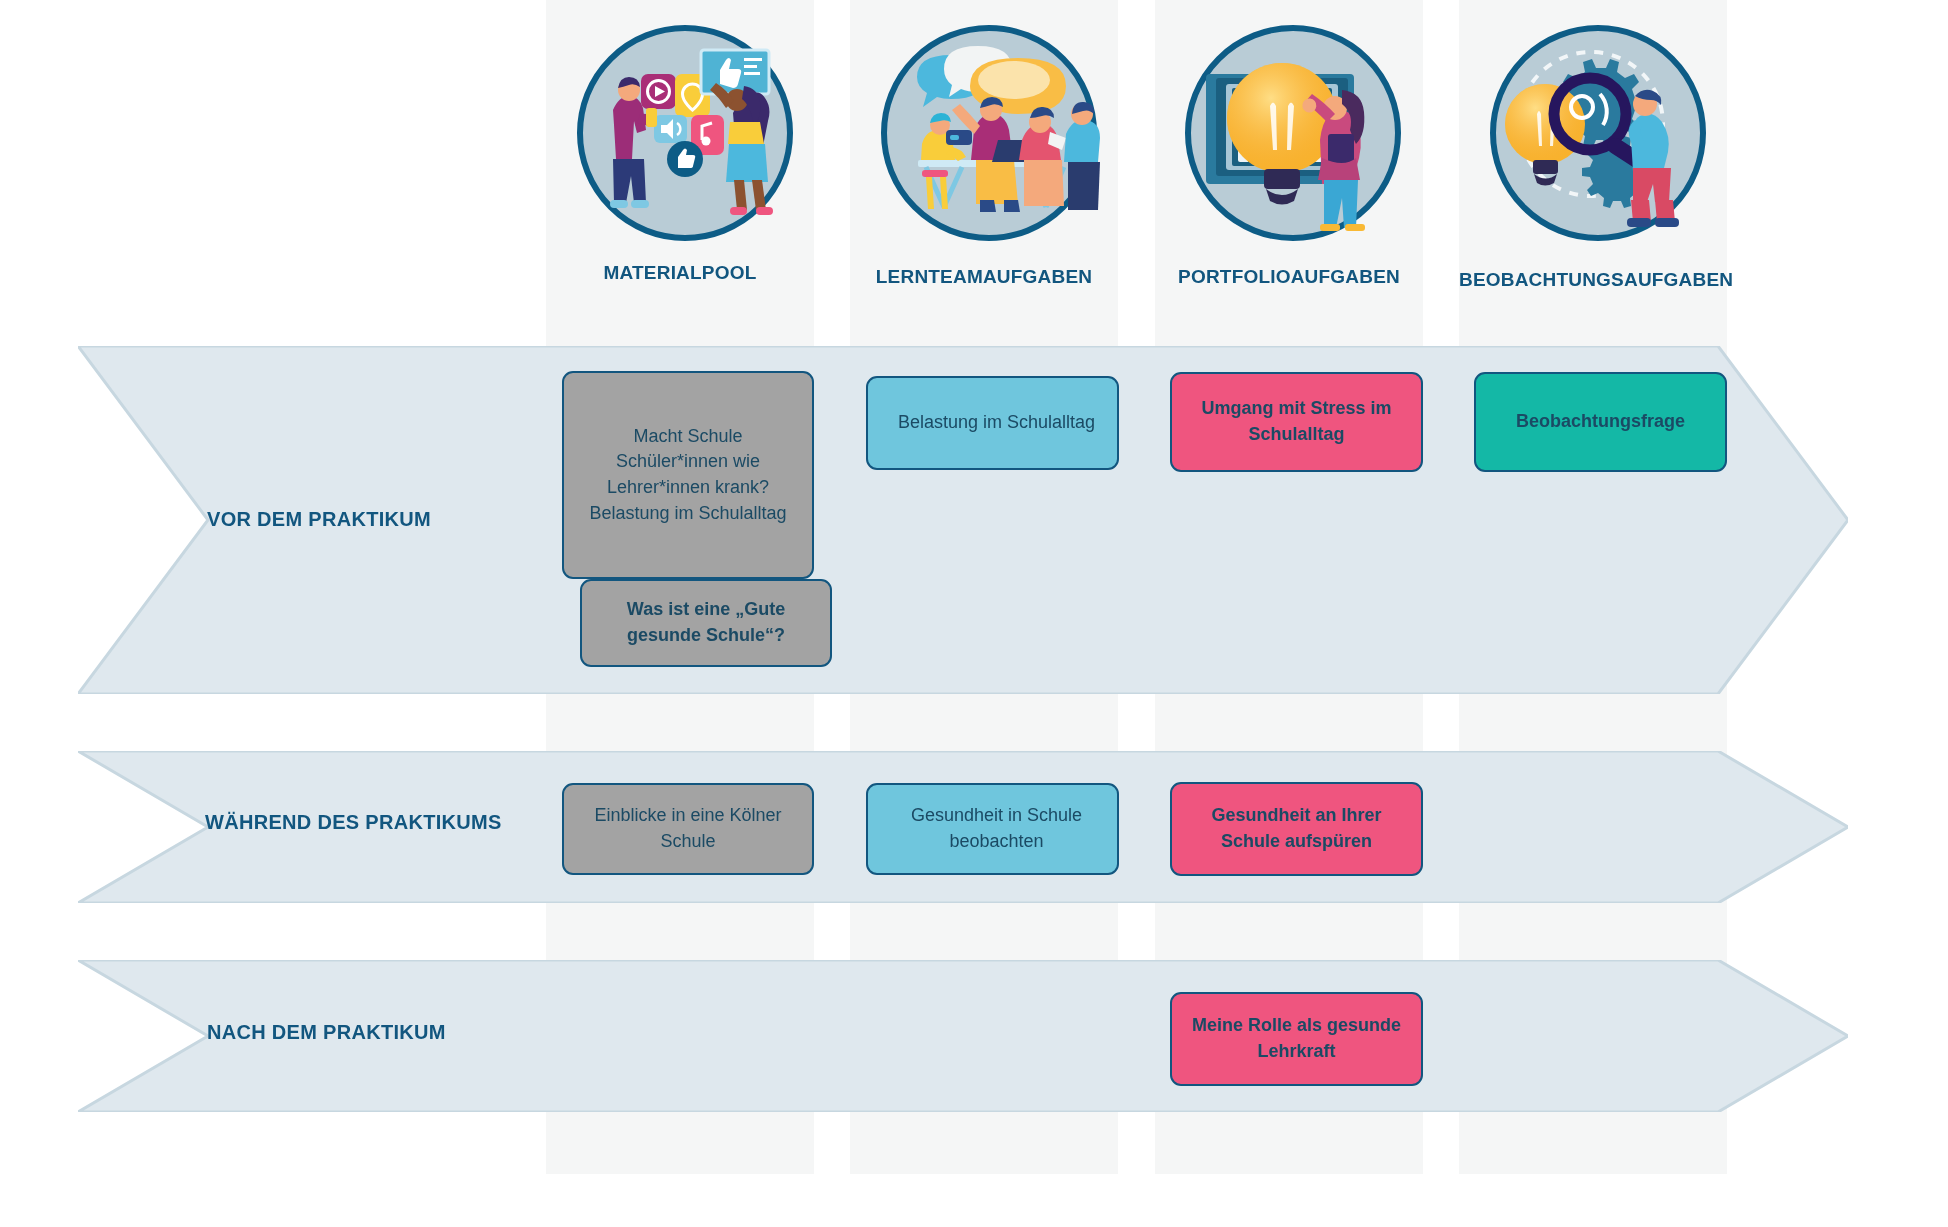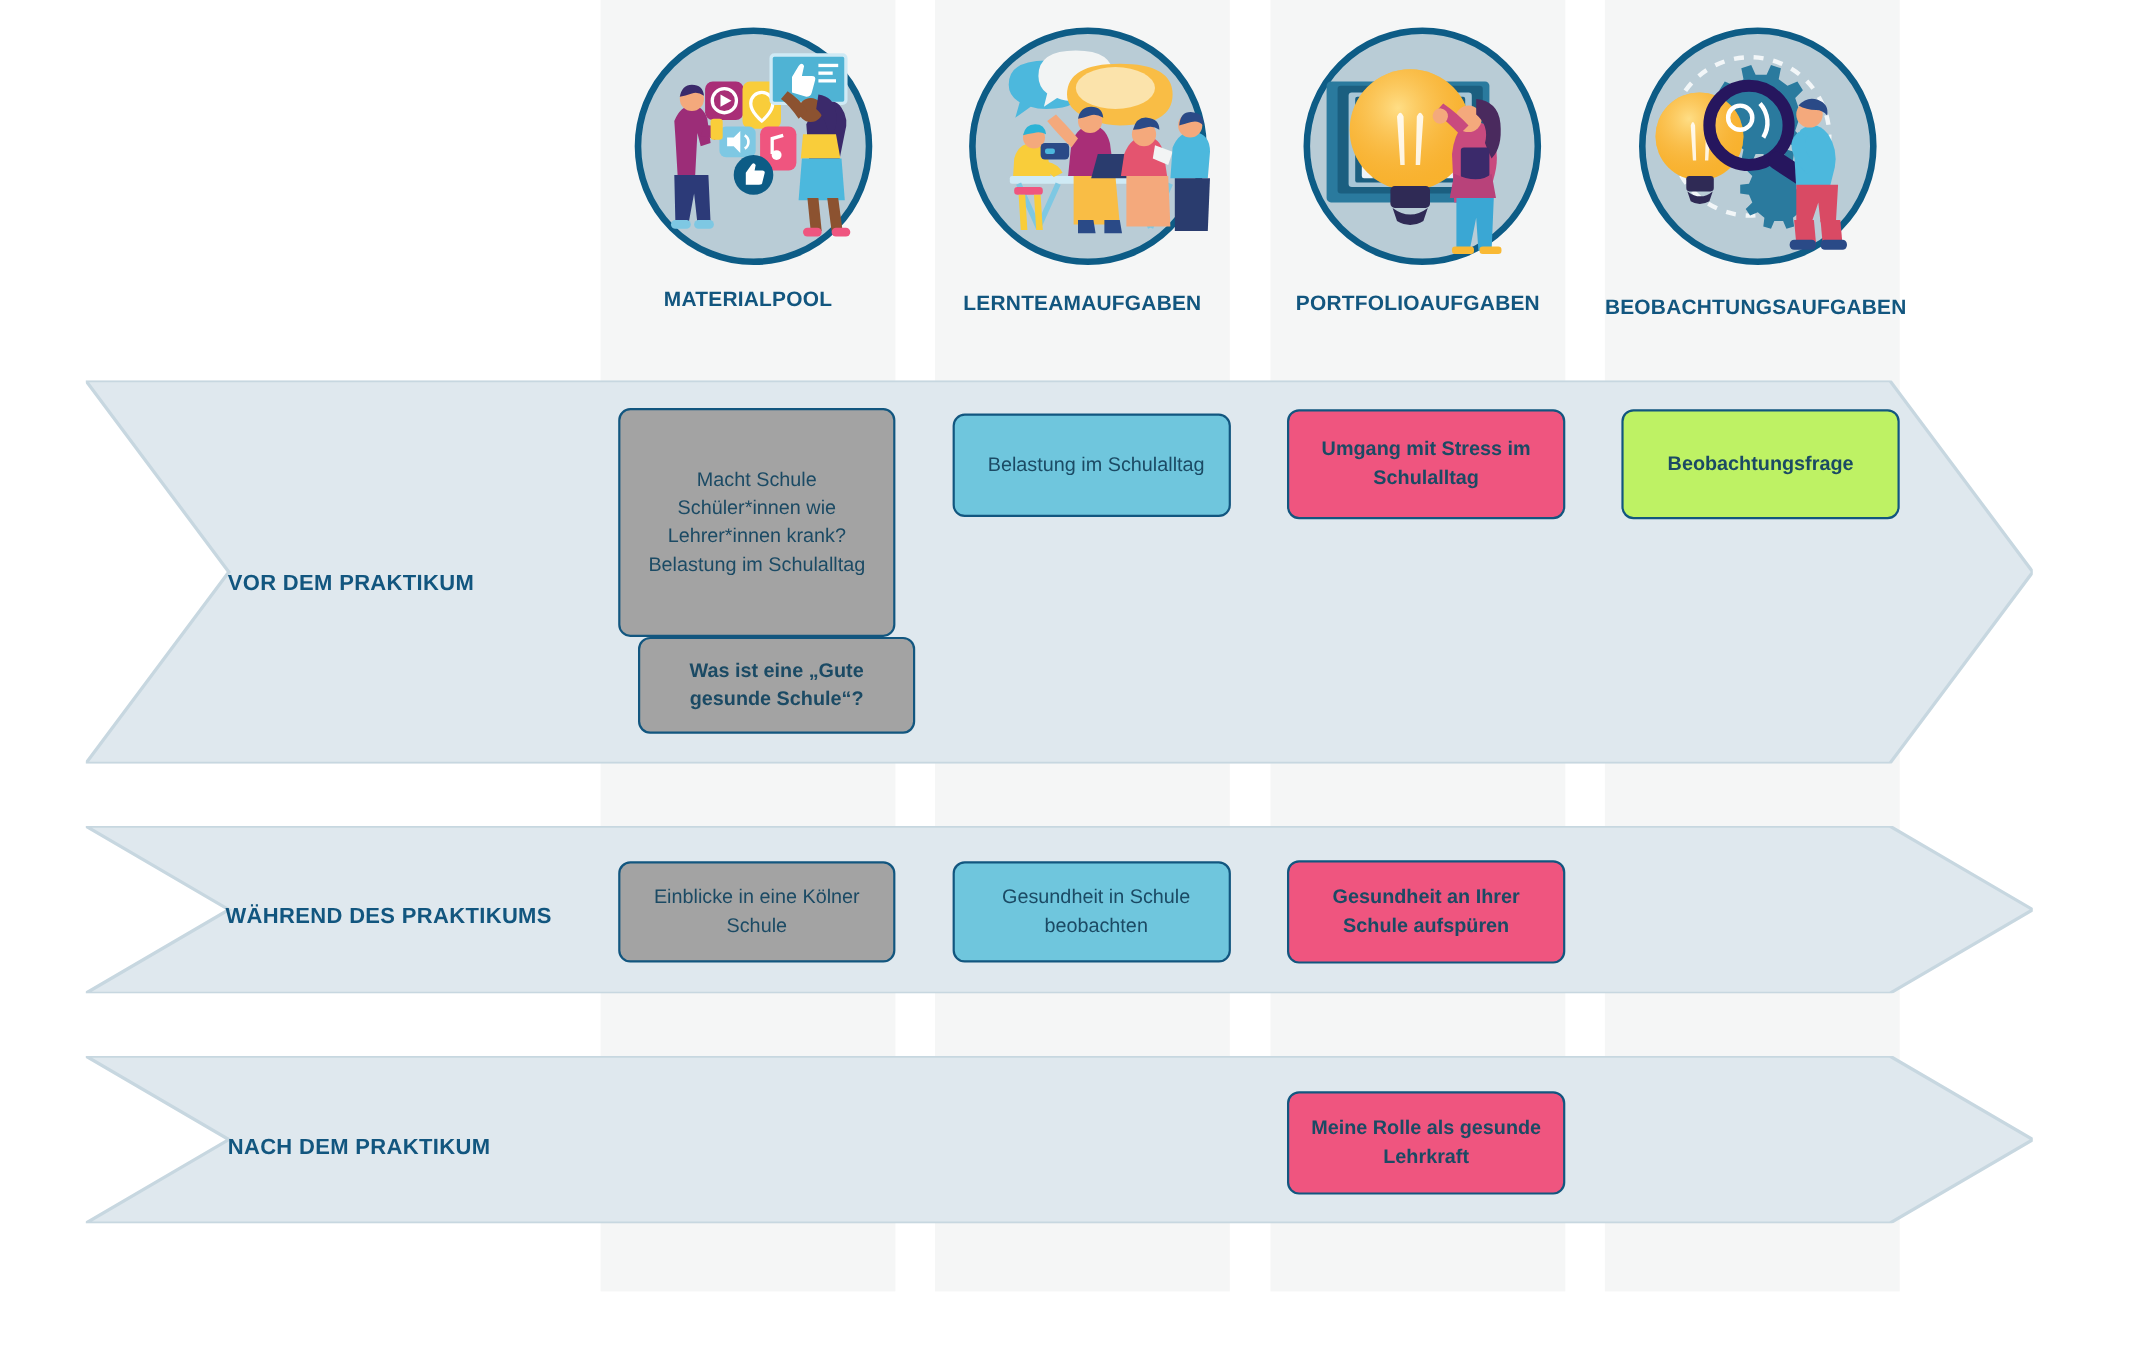--- a/index.html
+++ b/index.html
@@ -58,21 +58,20 @@
   .chev.r1 { top: 751px; height: 152px; }
   .chev.r2 { top: 960px; height: 152px; }
 
   .row-label {
     position: absolute;
     color: #12567f;
     font-weight: bold;
     font-size: 20px;
     letter-spacing: .3px;
     white-space: nowrap;
-    margin-top: 11px;
   }
   .row-label.l0 { left: 207px; top: 508px; }
   .row-label.l1 { left: 205px; top: 811px; }
   .row-label.l2 { left: 207px; top: 1021px; }
 
   
   .box {
     position: absolute;
     border: 2px solid #12567f;
     border-radius: 11px;
@@ -81,21 +80,21 @@
     justify-content: center;
     text-align: center;
     color: #1b4a64;
     font-size: 18px;
     line-height: 1.42;
     padding: 6px 14px;
   }
   .box.teal       { background: #a3a3a3; }
   .box.teal-light { background: #6fc6dd; padding-left: 22px; }
   .box.pink       { background: #ef557f; }
-  .box.pink-light { background: #bef264; }
+  .box.pink-light { background: #14b8a6; }
   .box.bold { font-weight: bold; }
 
   
   .box.m1 { left: 562px;  top: 371px; width: 252px; height: 208px; }
   .box.m2 { left: 562px;  top: 579px; width: 252px; height: 88px; margin-left: 18px;  }
   .box.l1b{ left: 866px;  top: 376px; width: 253px; height: 94px;  }
   .box.p1 { left: 1170px; top: 372px; width: 253px; height: 100px; }
   .box.b1 { left: 1474px; top: 372px; width: 253px; height: 100px; }
   
   .box.m3 { left: 562px;  top: 783px; width: 252px; height: 92px;  }

